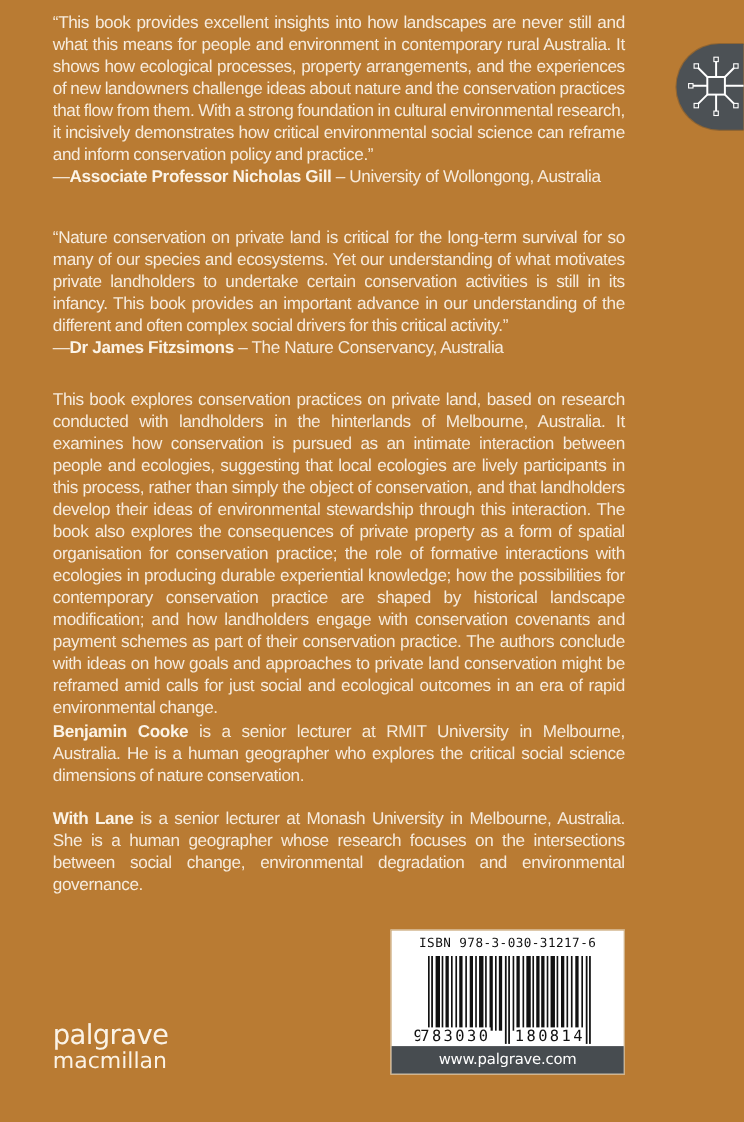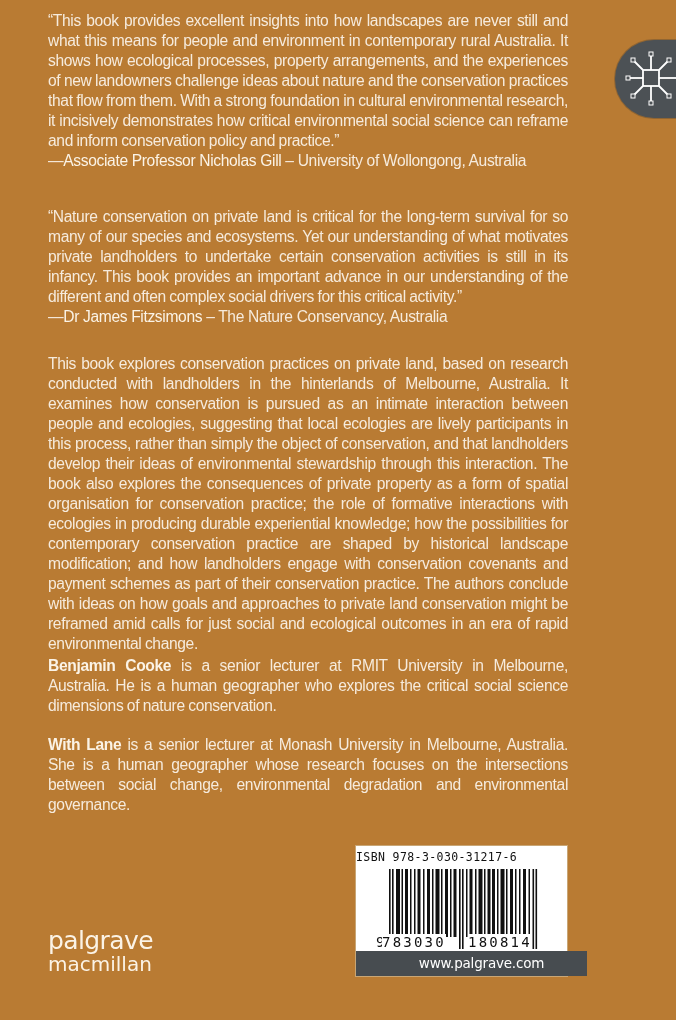--- a/index.html
+++ b/index.html
@@ -30,21 +30,21 @@
       margin: 0;
     }
     .attr {
       font-size: 15.6px;
       line-height: 20px;
       letter-spacing: -0.35px;
       margin: 0;
       white-space: nowrap;
     }
     .attr b {
-      font-weight: normal;
+      font-weight: bold;
       color: #FBF3E6;
     }
     .bio b {
       font-weight: bold;
       color: #FBF3E6;
     }
     #quote1 { top: 11px; }
     #quote2 { top: 207px; }
     #desc { top: 354px; }
     #bio1 { top: 656px; }
@@ -75,21 +75,21 @@
       width: 211px;
       height: 130px;
       background: #FFFFFF;
       border: 1px solid #C9A675;
     }
     .isbn-label {
       position: absolute;
       left: 0;
       top: 4px;
       width: 100%;
-      text-align: left;
+      text-align: center;
       font-family: "DejaVu Sans Mono", "Liberation Mono", monospace;
       font-size: 11.5px;
       letter-spacing: 0.4px;
       color: #111;
     }
     .bars {
       position: absolute;
       left: 33px;
       top: 23px;
       width: 150px;
@@ -114,21 +114,20 @@
       bottom: 0;
       width: 100%;
       height: 25px;
       background: #474C50;
       color: #FFFFFF;
       font-family: "DejaVu Sans", "Liberation Sans", sans-serif;
       font-size: 13.5px;
       text-align: center;
       line-height: 24px;
       letter-spacing: -0.2px;
-      padding-left: 20px;
     }
 
     
     .logo {
       position: absolute;
       left: 48px;
       top: 928px;
       color: #FBF3E6;
       font-family: "DejaVu Sans", "Liberation Sans", sans-serif;
       line-height: 1;

